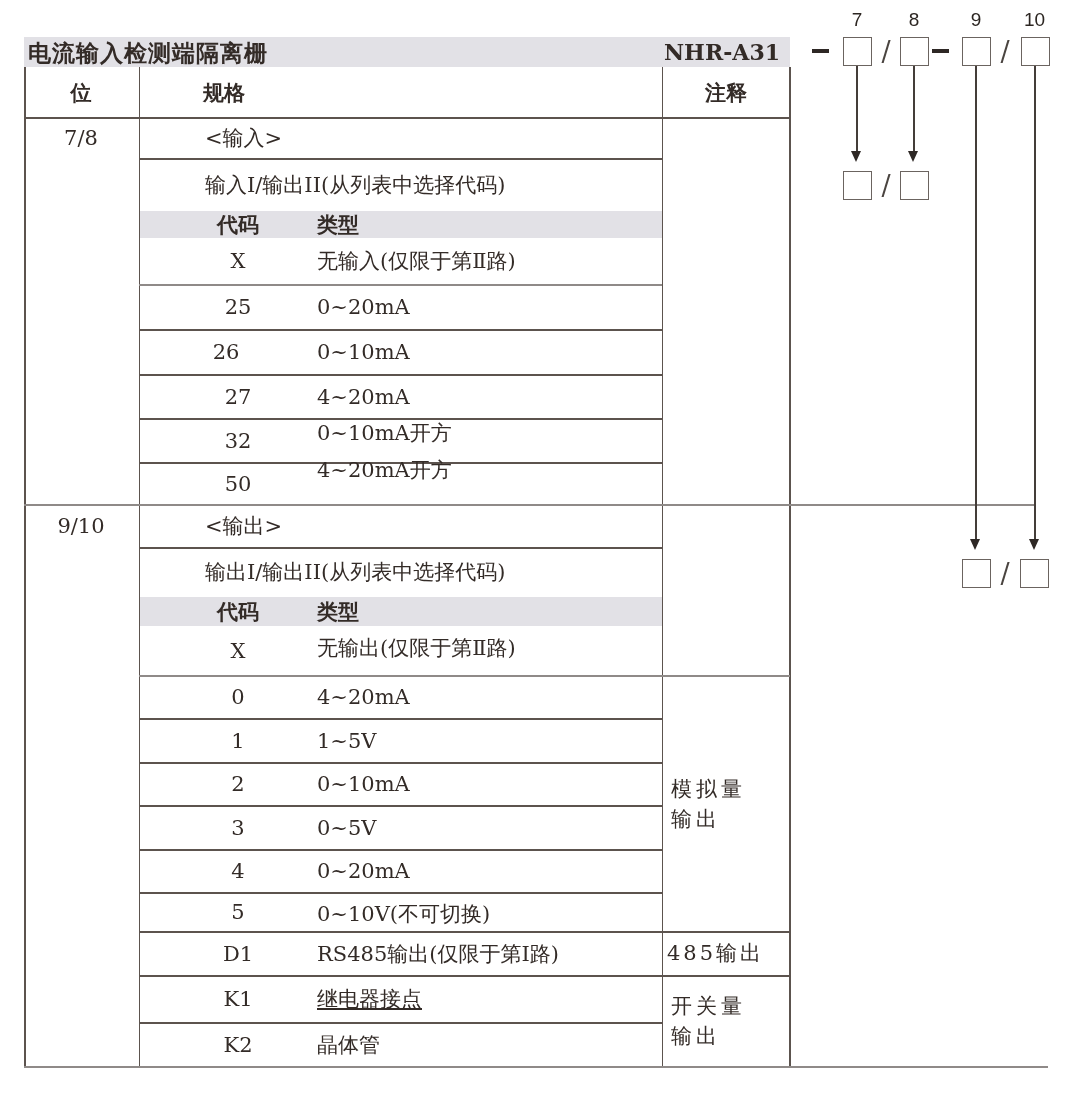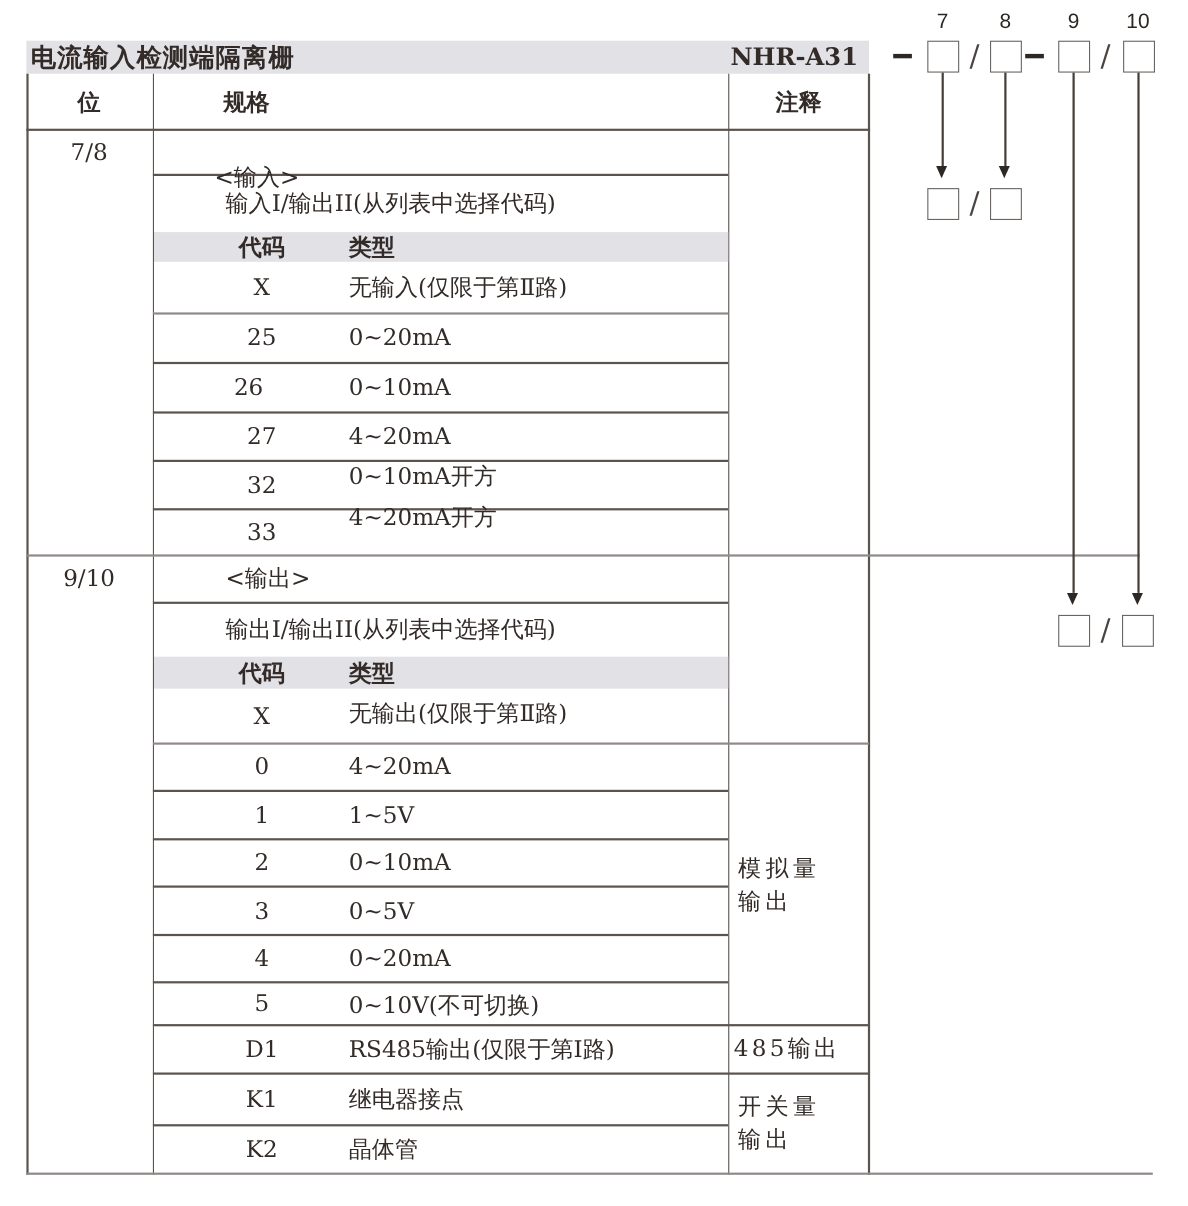--- a/index.html
+++ b/index.html
@@ -58,38 +58,38 @@
   <div class="hl" style="left:139px;top:931px;width:651px;"></div>
   <div class="hl" style="left:139px;top:975px;width:651px;"></div>
   <div class="hl" style="left:139px;top:1022px;width:523px;"></div>
   <div class="hl thick" style="left:24px;top:1066px;width:1024px;"></div>
 
   <div class="t b ctr" style="left:24px;top:67px;width:114px;height:50px;">位</div>
   <div class="t b" style="left:203px;top:67px;height:50px;">规格</div>
   <div class="t b ctr" style="left:662px;top:67px;width:128px;height:50px;">注释</div>
 
   <div class="t ctr" style="left:24px;top:118px;width:114px;height:41px;">7/8</div>
-  <div class="t" style="left:195px;top:118px;height:41px;margin-top:23px;">&lt;输入&gt;</div>
+  <div class="t" style="left:205px;top:118px;height:41px;">&lt;输入&gt;</div>
   <div class="t" style="left:205px;top:159px;height:52px;">输入I/输出II(从列表中选择代码)</div>
 
   <div class="band" style="left:139.5px;top:211px;width:522px;height:27px;"></div>
   <div class="t b ctr" style="left:196px;top:211px;width:84px;height:27px;">代码</div>
   <div class="t b" style="left:317px;top:211px;height:27px;">类型</div>
 
   <div class="t ctr" style="left:196px;top:238px;width:84px;height:47px;">X</div>
   <div class="t" style="left:317px;top:238px;height:47px;">无输入(仅限于第Ⅱ路)</div>
   <div class="t ctr" style="left:196px;top:285px;width:84px;height:45px;">25</div>
   <div class="t" style="left:317px;top:285px;height:45px;">0~20mA</div>
   <div class="t ctr" style="left:184px;top:330px;width:84px;height:45px;">26</div>
   <div class="t" style="left:317px;top:330px;height:45px;">0~10mA</div>
   <div class="t ctr" style="left:196px;top:375px;width:84px;height:44px;">27</div>
   <div class="t" style="left:317px;top:375px;height:44px;">4~20mA</div>
   <div class="t ctr" style="left:196px;top:419px;width:84px;height:44px;">32</div>
   <div class="t" style="left:317px;top:419px;height:28px;">0~10mA开方</div>
-  <div class="t ctr" style="left:196px;top:463px;width:84px;height:42px;">33</div>
+  <div class="t ctr" style="left:196px;top:463px;width:84px;height:42px;">50</div>
   <div class="t" style="left:317px;top:449px;height:42px;">4~20mA开方</div>
 
   <div class="t ctr" style="left:24px;top:505px;width:114px;height:43px;">9/10</div>
   <div class="t" style="left:205px;top:505px;height:43px;">&lt;输出&gt;</div>
   <div class="t" style="left:205px;top:548px;height:49px;">输出I/输出II(从列表中选择代码)</div>
 
   <div class="band" style="left:139.5px;top:597px;width:522px;height:29px;"></div>
   <div class="t b ctr" style="left:196px;top:597px;width:84px;height:29px;">代码</div>
   <div class="t b" style="left:317px;top:597px;height:29px;">类型</div>
 
@@ -103,21 +103,21 @@
   <div class="t" style="left:317px;top:763px;height:43px;">0~10mA</div>
   <div class="t ctr" style="left:196px;top:806px;width:84px;height:44px;">3</div>
   <div class="t" style="left:317px;top:806px;height:44px;">0~5V</div>
   <div class="t ctr" style="left:196px;top:850px;width:84px;height:43px;">4</div>
   <div class="t" style="left:317px;top:850px;height:43px;">0~20mA</div>
   <div class="t ctr" style="left:196px;top:893px;width:84px;height:39px;">5</div>
   <div class="t" style="left:317px;top:893px;height:42px;">0~10V(不可切换)</div>
   <div class="t ctr" style="left:196px;top:932px;width:84px;height:44px;">D1</div>
   <div class="t" style="left:317px;top:932px;height:44px;">RS485输出(仅限于第Ⅰ路)</div>
   <div class="t ctr" style="left:196px;top:976px;width:84px;height:47px;">K1</div>
-  <div class="t" style="left:317px;top:976px;height:47px;">继电器接点</div>
+  <div class="t" style="left:317px;top:976px;height:47px;text-decoration:underline;">继电器接点</div>
   <div class="t ctr" style="left:196px;top:1023px;width:84px;height:45px;">K2</div>
   <div class="t" style="left:317px;top:1023px;height:45px;">晶体管</div>
 
   <div class="note2" style="left:662px;top:676px;width:128px;height:255px;">
     <span>模拟量</span>
     <span>输出</span>
   </div>
   <div class="t" style="left:667px;top:931px;height:44px;letter-spacing:3px;">485输出</div>
   <div class="note2" style="left:662px;top:975px;width:110px;height:91px;border-radius:22px;">
     <span>开关量</span>

